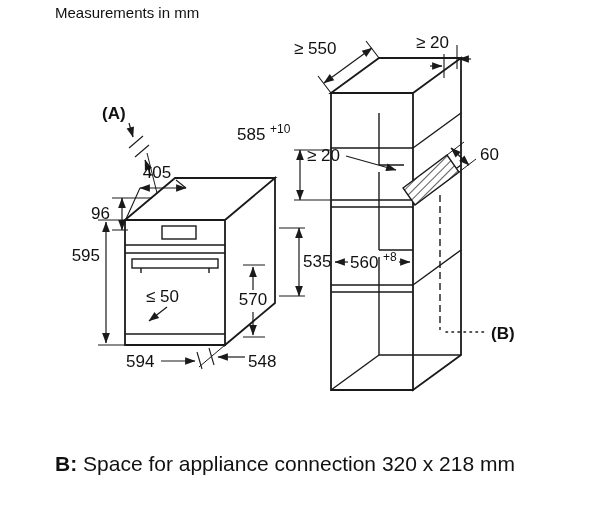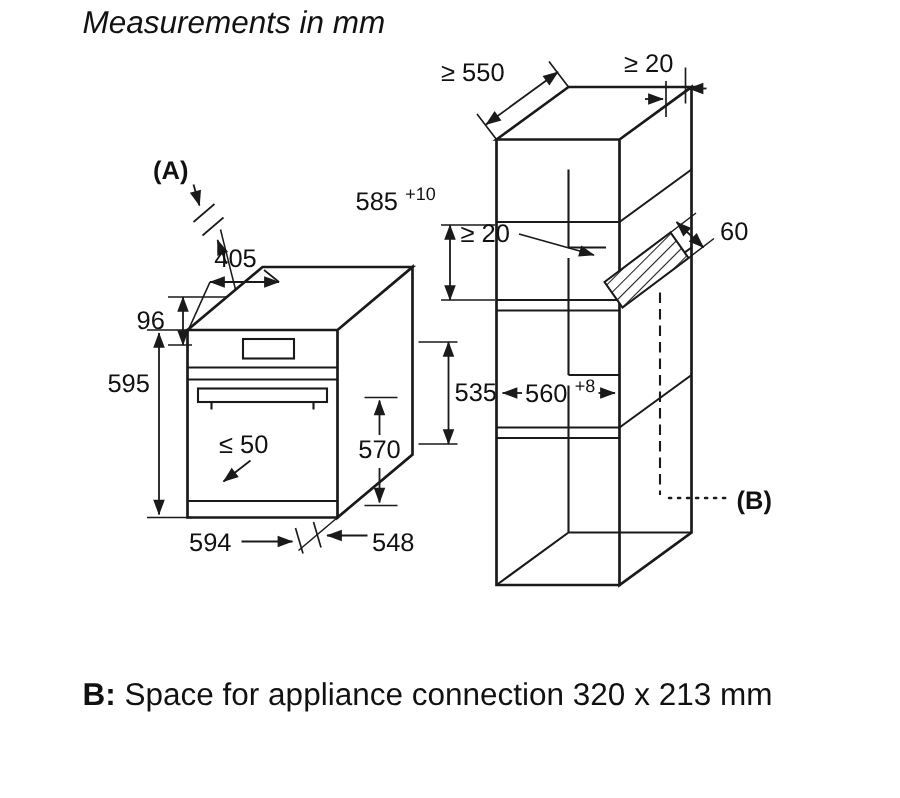--- a/index.html
+++ b/index.html
@@ -1,18 +1,18 @@
 <!DOCTYPE html>
 <html><head>
 <meta charset="utf-8">
 <style>
   html,body{margin:0;padding:0;background:#fff;}
   .canvas{position:relative;width:600px;height:532px;background:#fff;overflow:hidden;
           font-family:"Liberation Sans",sans-serif;color:#111;}
-  .title{position:absolute;left:55px;top:4px;font-size:21px;font-style:italic;}
+  .title{position:absolute;left:55px;top:4px;font-size:15px;}
   .notes{position:absolute;left:55px;top:449px;font-size:21px;line-height:27px;}
   .note-b{max-width:447px;padding-left:33px;text-indent:-33px;margin-top:1px;}
   .note-key{font-weight:bold;}
   svg{position:absolute;left:0;top:0;}
   .objf{stroke:#1a1a1a;stroke-width:1.8;fill:#ffffff;}
   .obj2{stroke:#1a1a1a;stroke-width:1.4;fill:none;}
   .dim{stroke:#1a1a1a;stroke-width:1.2;fill:none;}
   .tick{stroke:#1a1a1a;stroke-width:1.1;fill:none;}
   .thin{stroke:#1a1a1a;stroke-width:1;fill:none;}
   .dash{stroke:#1a1a1a;stroke-width:1.4;fill:none;stroke-dasharray:7 4;}
@@ -161,16 +161,16 @@
         <path class="dash" d="M440,195 V330"></path>
         <path class="dots" d="M446,332 H487"></path>
         <text class="bold" x="491" y="339">(B)</text>
       </g>
     </g>
   </svg>
 
   <div class="title">Measurements in mm</div>
 
   <div class="notes">
-    <div class="note-b"><span class="note-key">B:</span> <span>Space for appliance connection 320 x 213 mm</span></div>
+    <div class="note-b"><span class="note-key">B:</span> <span>Space for appliance connection 320 x 218 mm</span></div>
   </div>
 
 </div>
 
 </body></html>

